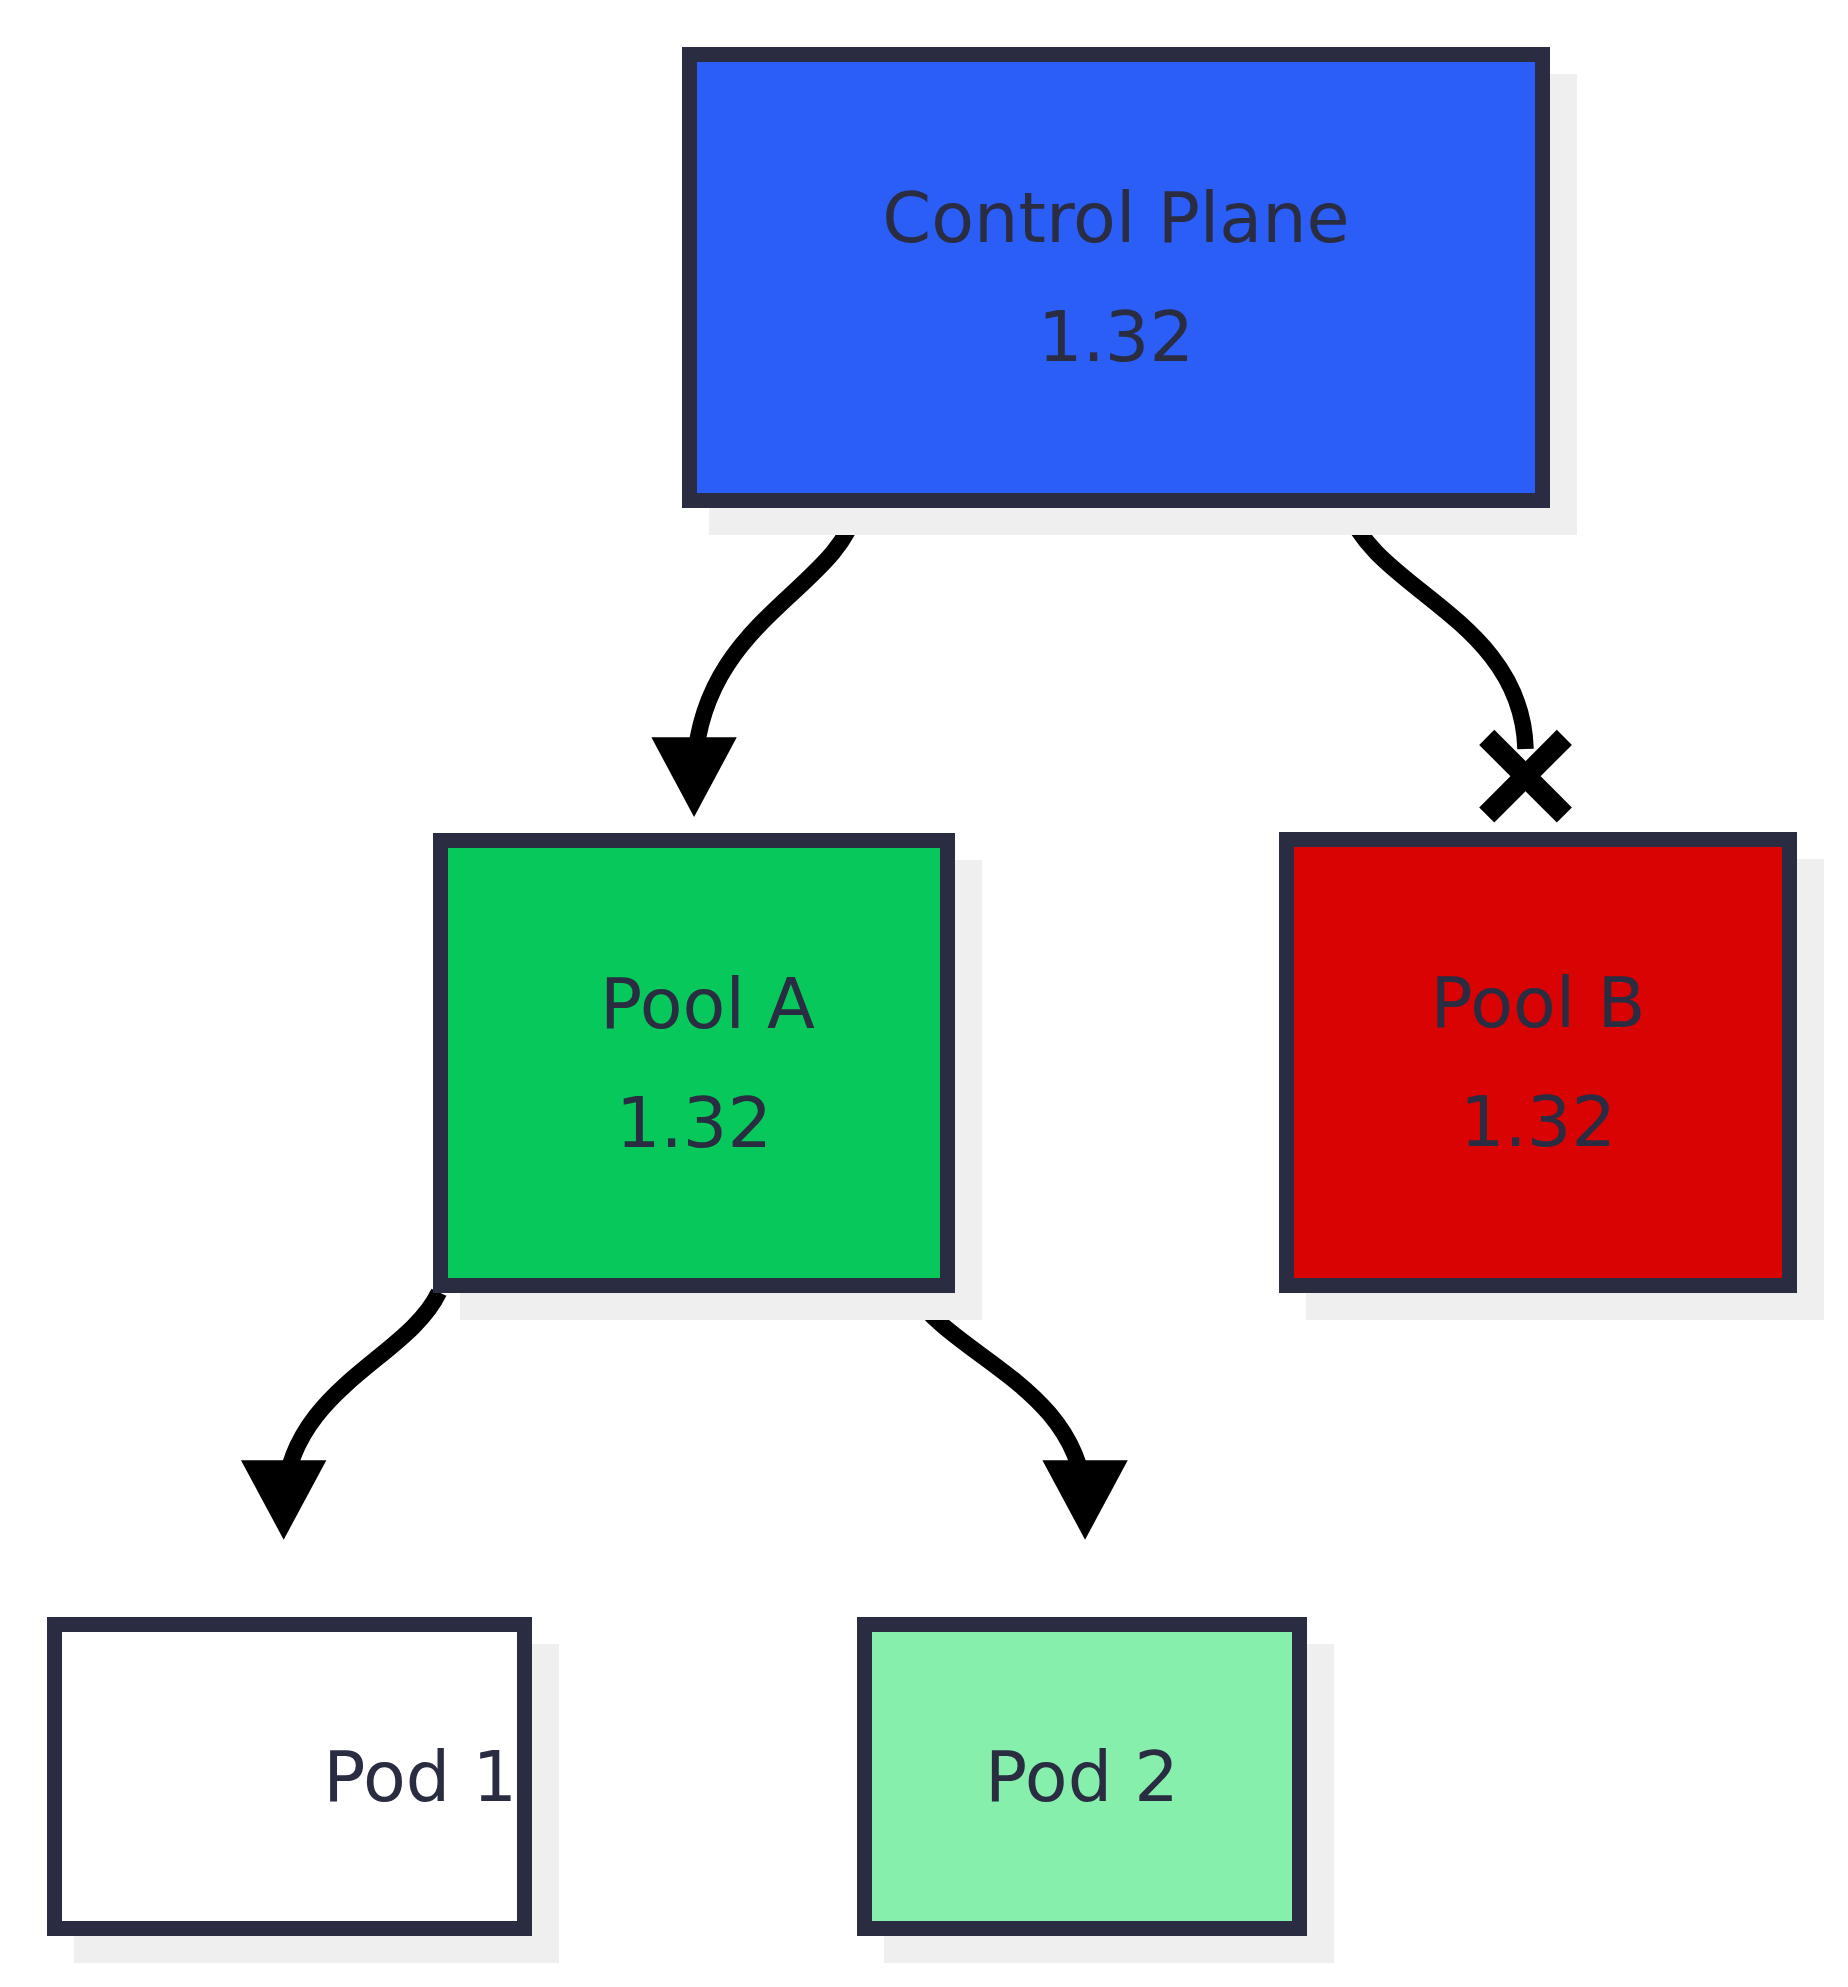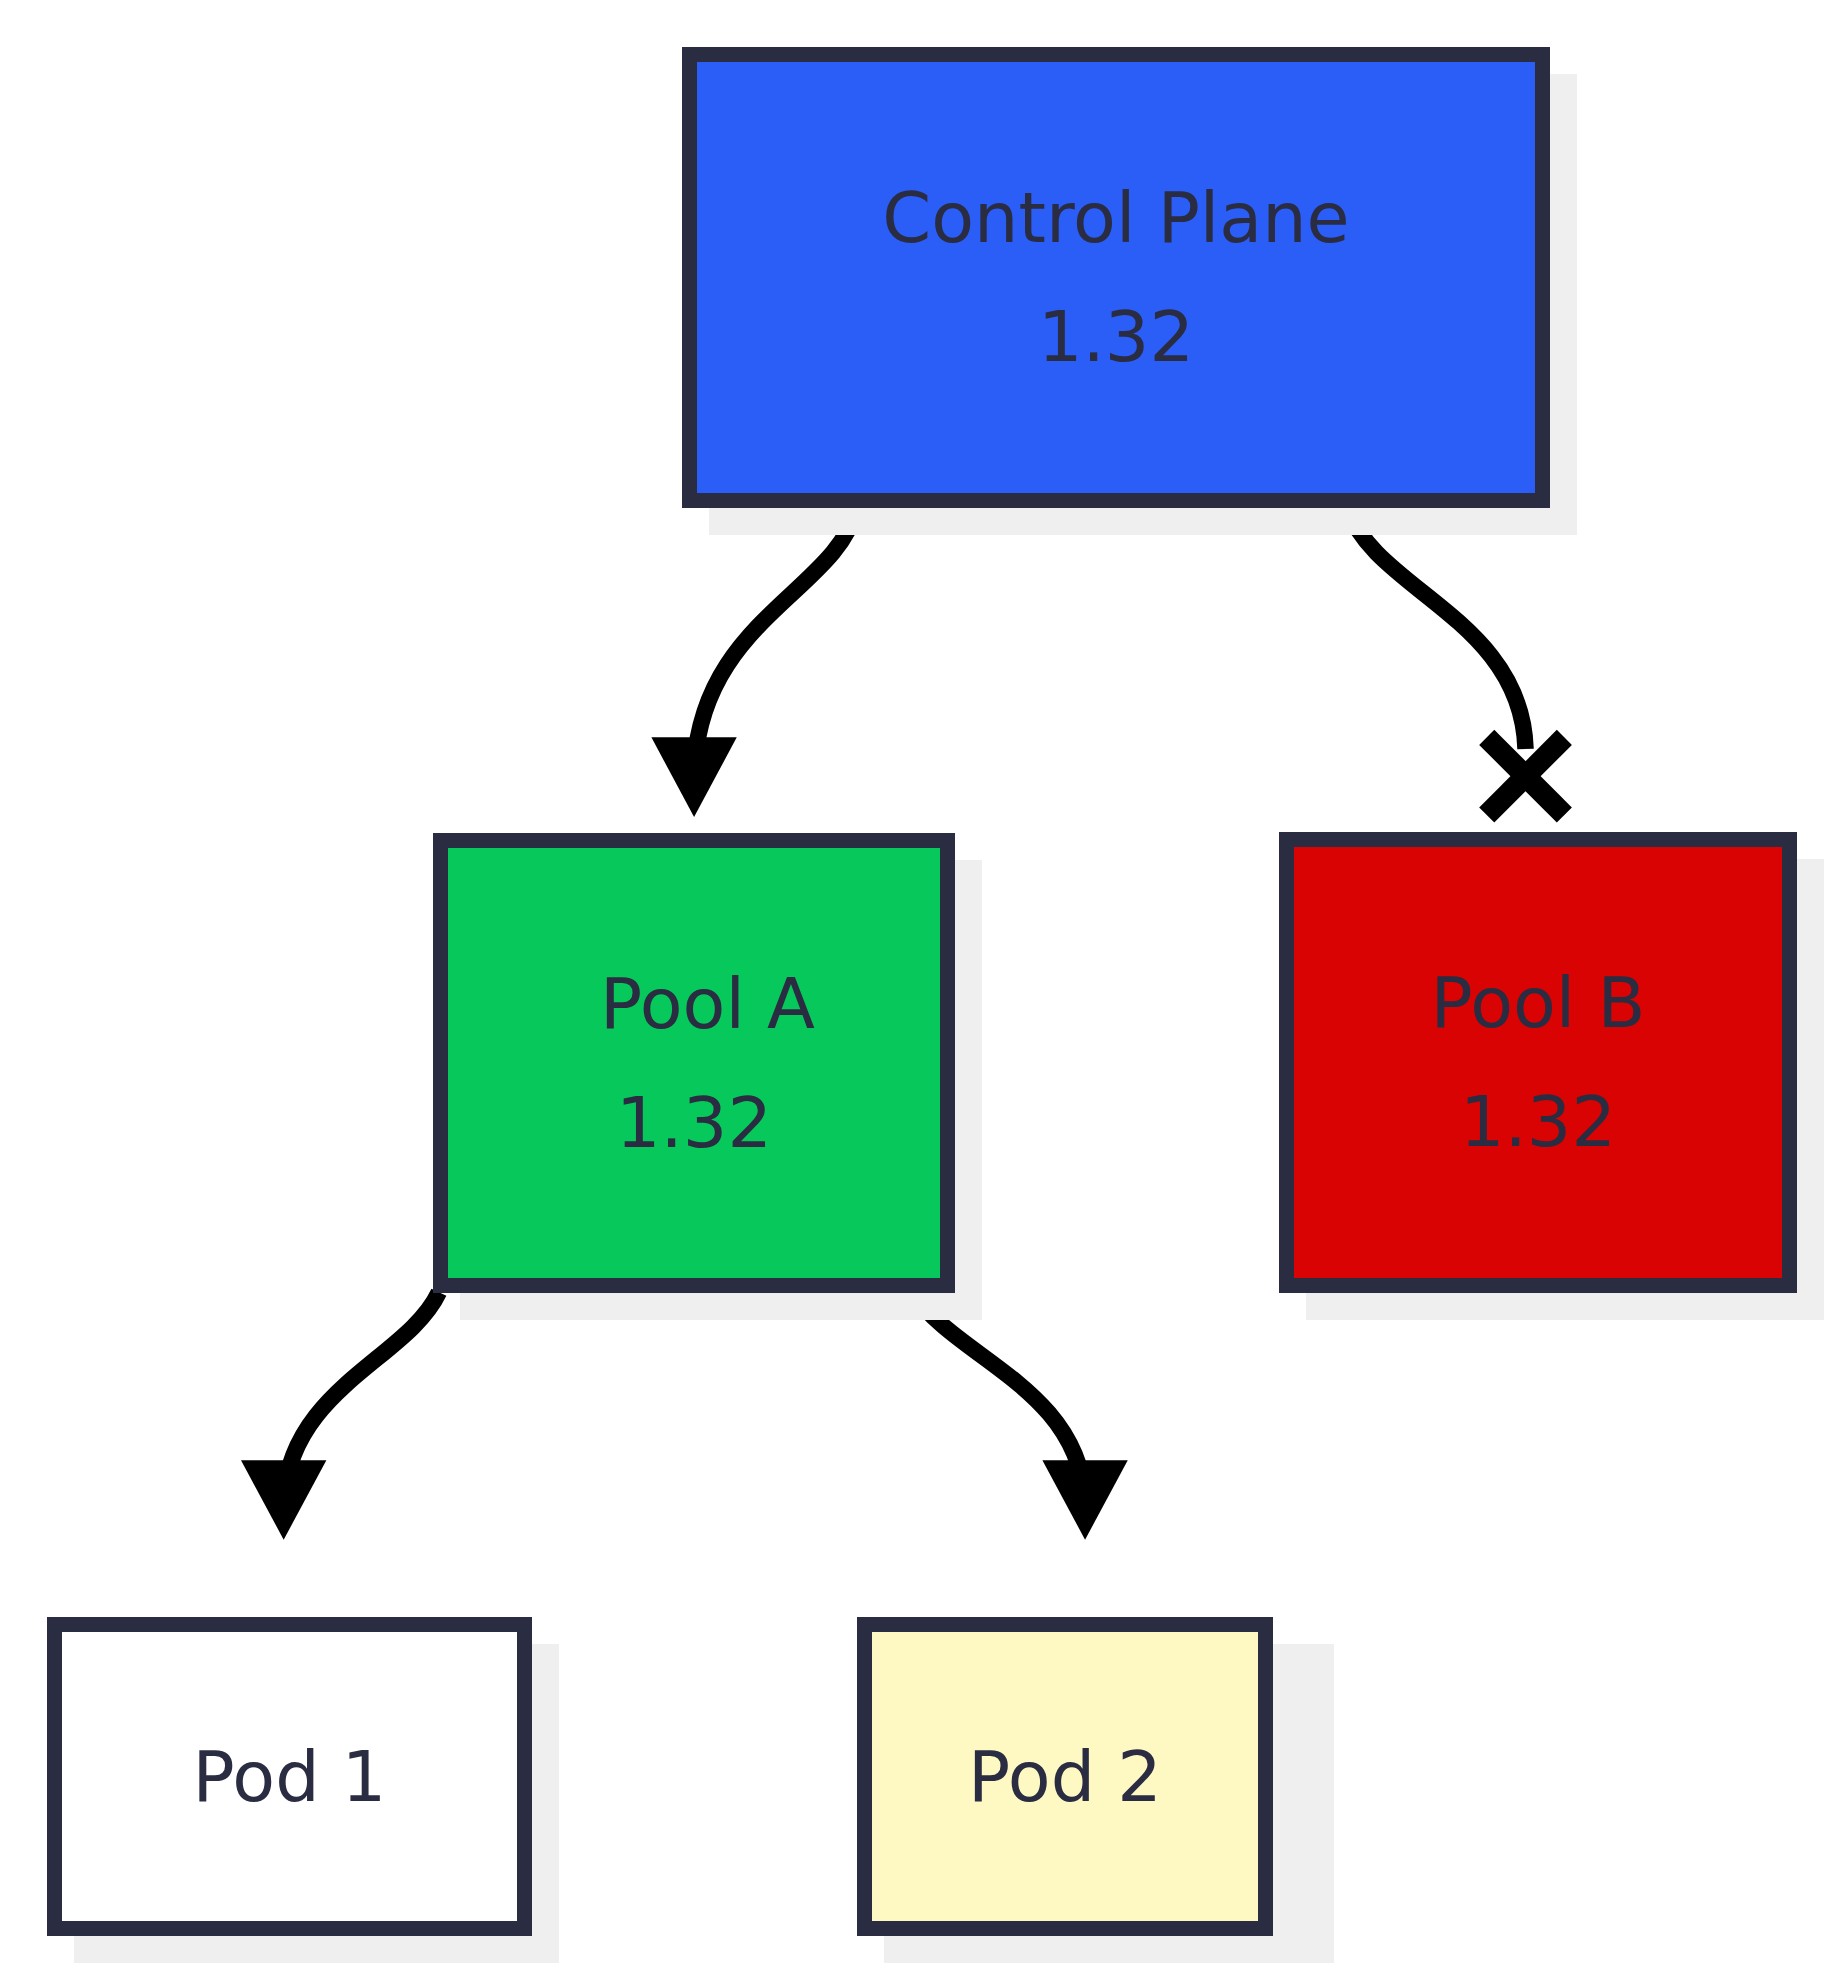--- a/index.html
+++ b/index.html
@@ -76,26 +76,27 @@
     background: #d90303;
     font-size: 70px;
   }
   #node-pool-b .nlabel { margin-bottom: 49px; }
   #shadow-pool-b { left: 1306px; top: 859px; width: 518px; height: 461px; }
 
   #node-pod-1 {
     left: 47px; top: 1617px; width: 485px; height: 319px;
     background: #ffffff;
     font-size: 70px;
+    align-items: flex-end;
   }
   #shadow-pod-1 { left: 74px; top: 1644px; width: 485px; height: 319px; }
 
   #node-pod-2 {
-    left: 857px; top: 1617px; width: 416px; height: 319px;
-    background: #fef9c3;
+    left: 857px; top: 1617px; width: 450px; height: 319px;
+    background: #86efac;
     font-size: 70px;
   }
   #shadow-pod-2 { left: 884px; top: 1644px; width: 450px; height: 319px; }
 </style>
 </head>
 <body>
 
 <div id="canvas">
 
   <div class="shadow" id="shadow-control-plane"></div>

